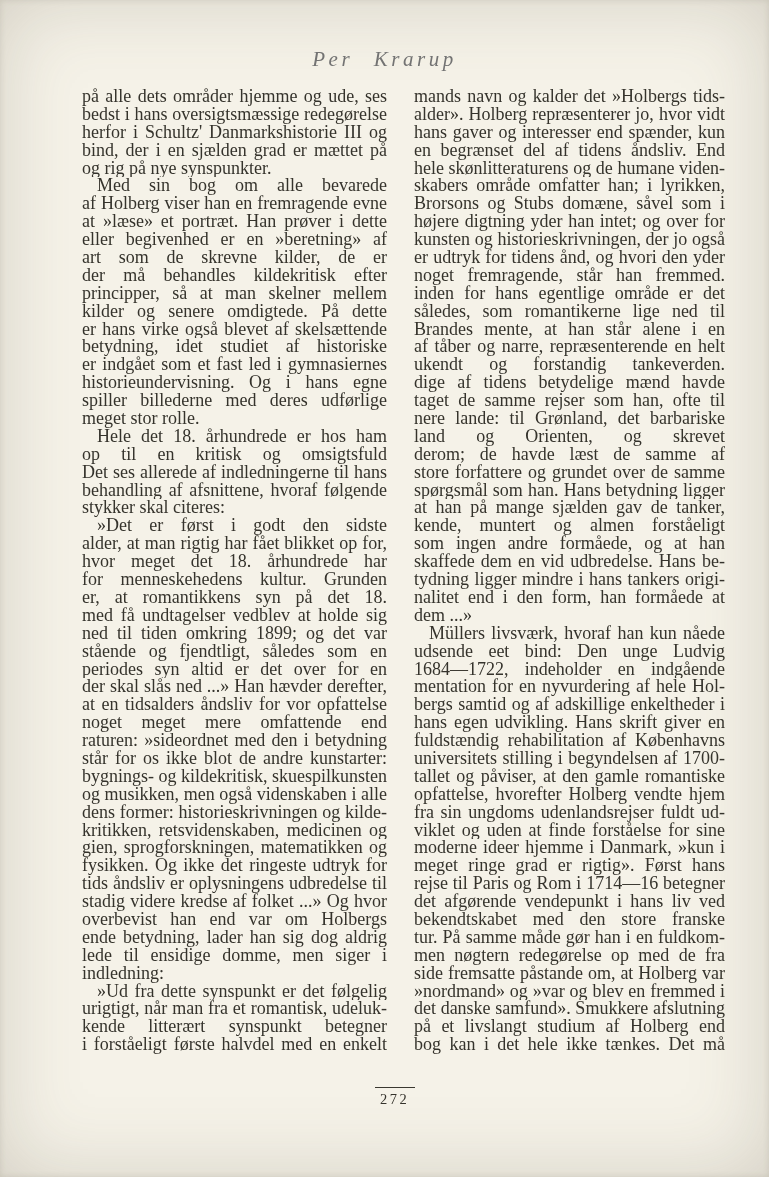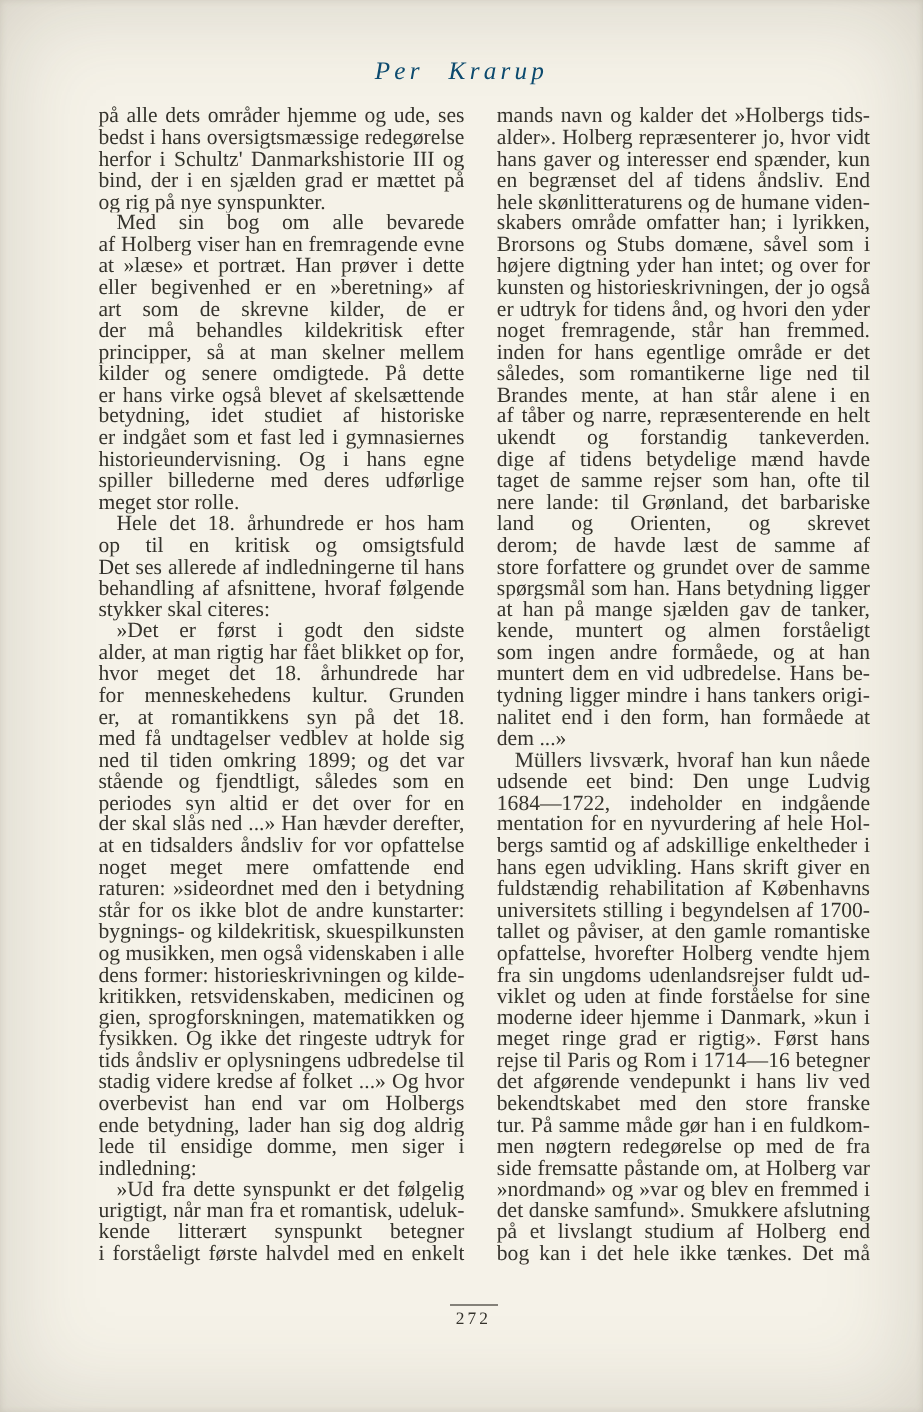--- a/index.html
+++ b/index.html
@@ -17,21 +17,21 @@
   .header {
     position: absolute;
     top: 47px;
     left: 0;
     width: 100%;
     text-align: center;
     font-style: italic;
     font-size: 21px;
     letter-spacing: 3.5px;
     word-spacing: 12px;
-    color: #0c4a6e;
+    color: #737373;
   }
   .col {
     position: absolute;
     top: 88px;
     font-size: 18px;
     line-height: 17.9px;
   }
   .col-left  { left: 82px;  width: 305px; }
   .col-right { left: 414px; width: 311px; }
   .line {
@@ -148,21 +148,21 @@
       <div class="line">dige af tidens betydelige mænd havde fore-</div>
       <div class="line">taget de samme rejser som han, ofte til fjer-</div>
       <div class="line">nere lande: til Grønland, det barbariske Rus-</div>
       <div class="line">land og Orienten, og skrevet underholdende</div>
       <div class="line">derom; de havde læst de samme af udlandets</div>
       <div class="line">store forfattere og grundet over de samme</div>
       <div class="line">spørgsmål som han. Hans betydning ligger i,</div>
       <div class="line">at han på mange sjælden gav de tanker, som</div>
       <div class="line">kende, muntert og almen forståeligt udtryk,</div>
       <div class="line">som ingen andre formåede, og at han derved</div>
-      <div class="line">muntert dem en vid udbredelse. Hans be-</div>
+      <div class="line">skaffede dem en vid udbredelse. Hans be-</div>
       <div class="line">tydning ligger mindre i hans tankers origi-</div>
       <div class="line">nalitet end i den form, han formåede at give</div>
       <div class="line endline">dem ...»</div>
       <div class="line indent">Müllers livsværk, hvoraf han kun nåede at</div>
       <div class="line">udsende eet bind: Den unge Ludvig Holberg</div>
       <div class="line">1684—1722, indeholder en indgående doku-</div>
       <div class="line">mentation for en nyvurdering af hele Hol-</div>
       <div class="line">bergs samtid og af adskillige enkeltheder i</div>
       <div class="line">hans egen udvikling. Hans skrift giver en</div>
       <div class="line">fuldstændig rehabilitation af Københavns</div>

